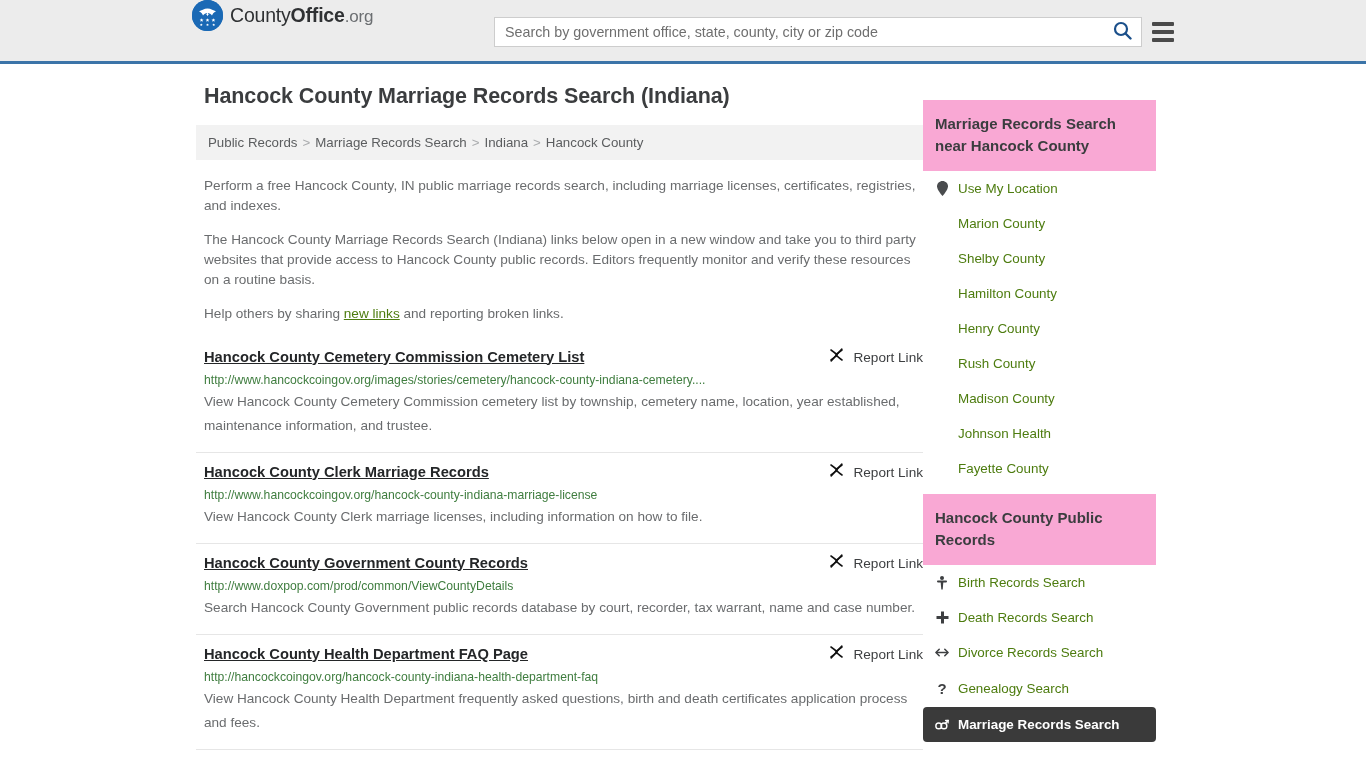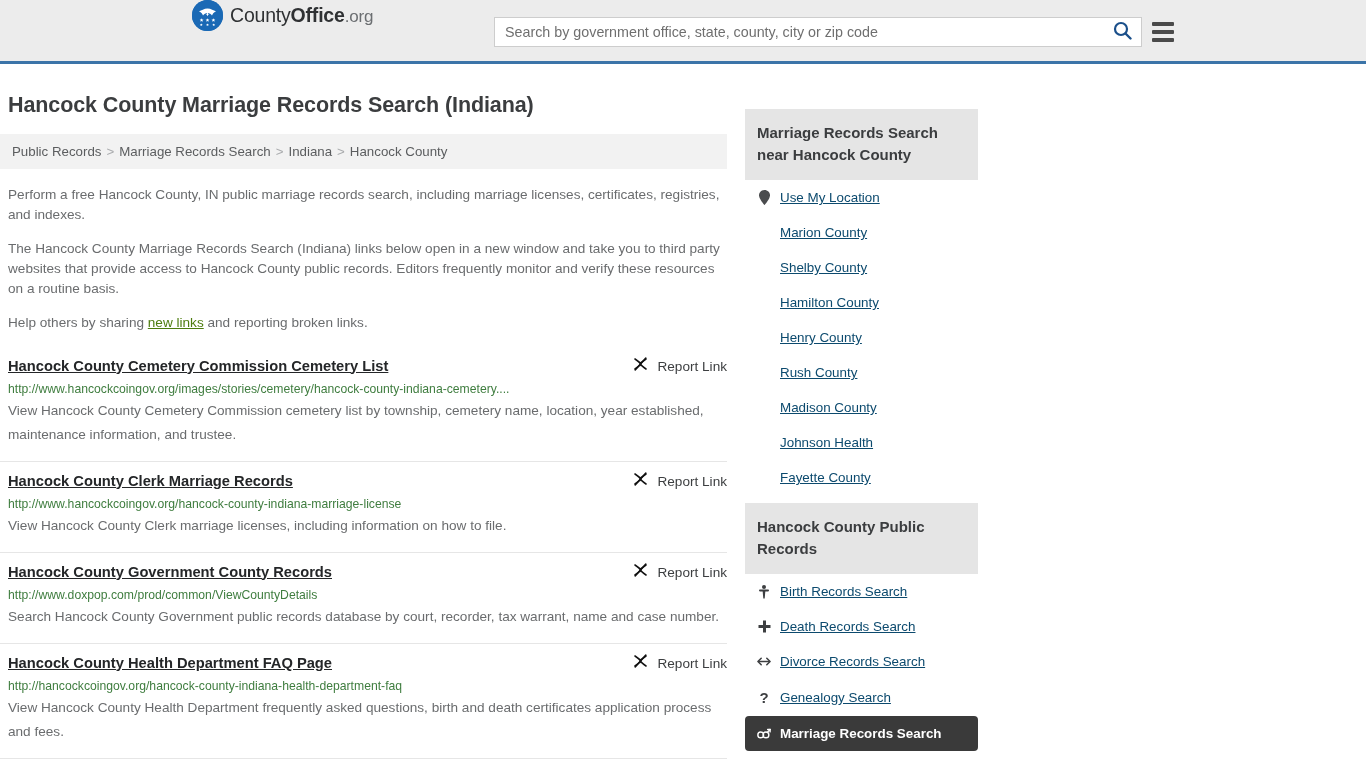--- a/index.html
+++ b/index.html
@@ -97,23 +97,23 @@
   }
 
   
   .page {
     width: 1366px;
     padding: 0;
     position: relative;
   }
   .container {
     width: 980px;
-    padding-top: 29px;
-    display: flex;
-    gap: 18px;
+    margin-left: 196px;
+    padding-top: 20px;
+    display: flex;
   }
   .main-col { width: 727px; flex: 0 0 727px; }
   .side-col { width: 233px; flex: 0 0 233px; padding-top: 16px;}
 
   h1.page-title {
     font-size: 21.5px;
     color: #3b3d3f;
     margin: 0 0 16px 8px;
     font-weight: bold;
     letter-spacing: -0.1px;
@@ -187,38 +187,37 @@
   }
   .result-desc {
     font-size: 13.6px;
     color: #6a6c6e;
     line-height: 24px;
     margin-top: 2px;
   }
 
   
   .card-head {
-    background: #e5e5e5;
+    background: #f9a8d4;
     padding: 13px 12px 14px 12px;
     font-size: 15px;
     font-weight: bold;
     color: #3b3d3f;
     line-height: 22px;
   }
   .side-list { margin: 0; padding: 0; list-style: none; }
   .side-list li {
     display: flex;
     align-items: center;
     gap: 9px;
     padding: 10px 12px;
     font-size: 13.4px;
   }
   .side-list li a {
-    color: #0c4a6e;
-    text-decoration: underline;
+    color: #4d7c0f;
     cursor: pointer;
   }
   .side-icon {
     width: 14px;
     flex: 0 0 14px;
     display: flex;
     align-items: center;
     justify-content: center;
     color: #3d3f41;
     font-size: 14px;

